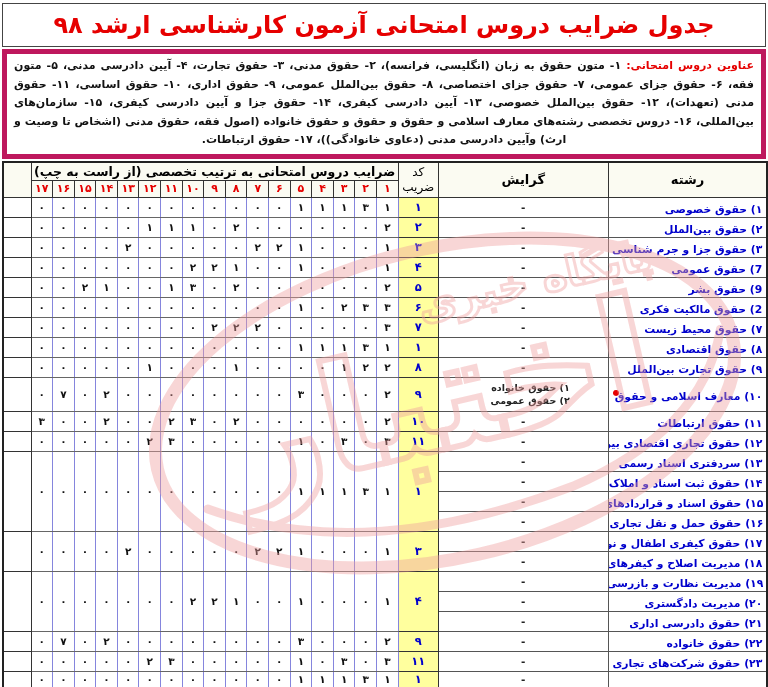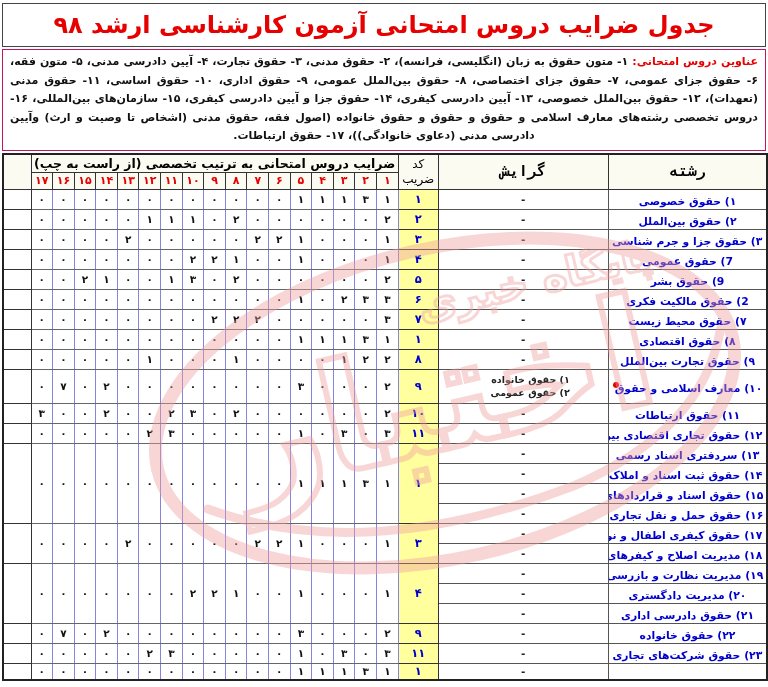--- a/index.html
+++ b/index.html
@@ -9,45 +9,45 @@
 
   
   .title-box{margin:3px 2px 0;border:1px solid #444;height:42px;display:flex;
              align-items:center;justify-content:center;}
   .title-box span{color:#e60000;font-weight:bold;font-size:24px;letter-spacing:-0.5px;}
   .subtitle{height:21px;margin-top:1px;text-align:center;font-weight:bold;font-size:15px;direction:rtl;}
   .subtitle .s-code,.subtitle .s-dash{color:#e60000;}
   .subtitle .s-group{color:#0000cc;}
 
   
-  .desc-box{margin:2px 2px 0;border:1px solid #be185d;padding:3px 7px 4px;direction:rtl;
+  .desc-box{margin:2px 2px 0;border:5px solid #be185d;padding:3px 7px 4px;direction:rtl;
             font-size:11px;font-weight:bold;color:#111;line-height:18.5px;
             text-align:justify;text-align-last:center;}
   .desc-lead{color:#e60000;}
 
   
   .tbl-wrap{margin:2px 2px 0;}
   table{border-collapse:collapse;table-layout:fixed;width:764px;direction:ltr;border:2px solid #222;}
   td{padding:0;overflow:hidden;white-space:nowrap;}
   tr.h1 td,tr.h2 td{background:#fbfbf2;border:1px solid #333;text-align:center;vertical-align:middle;}
   td.group-h{font-size:12.5px;font-weight:bold;direction:rtl;height:17px;}
   td.num-h{color:#e60000;font-weight:bold;font-size:11px;height:16px;}
   td.code-h{font-size:12px;font-weight:normal;line-height:15px;direction:rtl;}
-  td.gr-h,td.rs-h{font-size:15px;font-weight:bold;direction:rtl;font-family:Liberation Mono, monospace;}
+  td.gr-h,td.rs-h{font-size:13px;font-weight:bold;direction:rtl;}
   td.spacer{background:#fff;border:1px solid #333;}
 
   td.coef{border-left:1px solid #8585dd;border-right:1px solid #8585dd;
           border-top:1px solid #666;border-bottom:1px solid #666;
           text-align:center;font-size:10.5px;font-weight:bold;color:#111;vertical-align:middle;}
   td.code{background:#ffff9e;border:1px solid #333;text-align:center;
           color:#0000cc;font-weight:bold;font-size:11.5px;vertical-align:middle;}
   td.gr{border:1px solid #555;text-align:center;direction:rtl;font-size:10.5px;
         font-weight:bold;color:#222;vertical-align:middle;}
   td.gr .gr-line{display:block;text-align:right;padding-right:38px;font-size:9.5px;line-height:13px;}
-  td.rs{border:1px solid #555;direction:rtl;text-align:center;padding:0 4px;vertical-align:middle;}
+  td.rs{border:1px solid #555;direction:rtl;text-align:right;padding:0 4px;vertical-align:middle;}
   td.rs .fname{color:#0000cc;font-weight:bold;font-size:10.8px;}
   td.rs .dots{float:left;color:#e60000;font-size:8px;line-height:16px;letter-spacing:1px;}
 
   
   .watermark{position:absolute;left:130px;top:210px;width:630px;height:380px;
              pointer-events:none;opacity:0.42;z-index:5;}
 </style>
 </head>
 <body>
 

